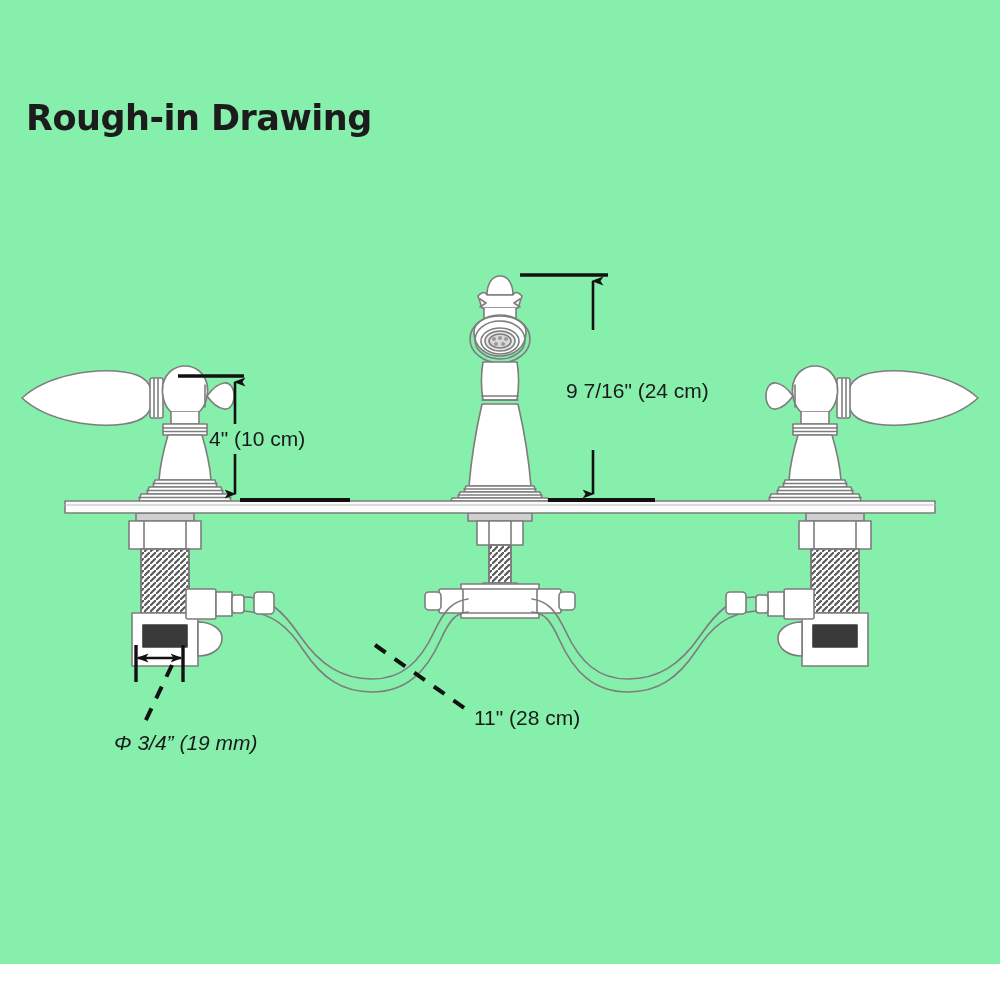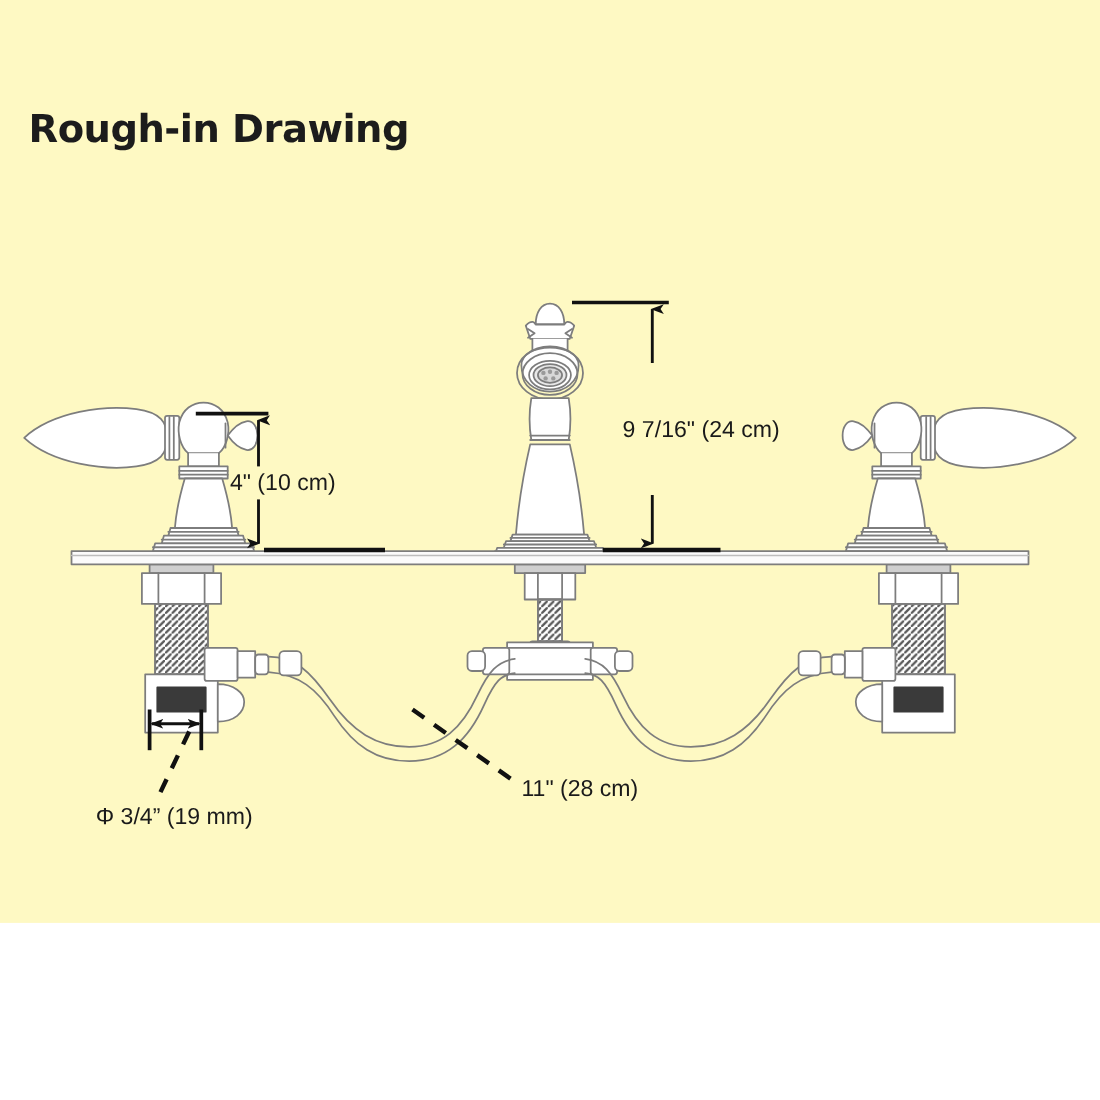--- a/index.html
+++ b/index.html
@@ -12,22 +12,22 @@
     width: 1000px;
     height: 1000px;
     font-family: "Liberation Sans", sans-serif;
     color: #1a1a1a;
     position: relative;
     overflow: hidden;
   }
   #page {
     position: relative;
     width: 1000px;
-    height: 839px;
-    background: #fef9c3;
+    height: 964px;
+    background: #86efac;
   }
   #page-title {
     position: absolute;
     left: 26px;
     top: 98px;
     font-size: 35px;
     font-weight: bold;
     letter-spacing: -0.5px;
     color: #1c1c1c;
     font-family: "DejaVu Sans", sans-serif;
@@ -43,21 +43,21 @@
   .dim-label {
     position: absolute;
     font-size: 21px;
     color: #1a1a1a;
     font-family: "Liberation Sans", sans-serif;
     white-space: nowrap;
   }
   #dim-label-handle-height { left: 209px; top: 427px; }
   #dim-label-spout-height  { left: 566px; top: 379px; }
   #dim-label-hose-length   { left: 474px; top: 706px; }
-  #dim-label-shank-diameter{ left: 87px; top: 731px; }
+  #dim-label-shank-diameter{ left: 114px; top: 731px; font-style: italic; }
 </style>
 </head>
 <body>
 
 <div id="page">
 
   <div id="page-title">Rough-in Drawing</div>
 
   <svg id="drawing-canvas" viewBox="0 0 1000 1000">
 

